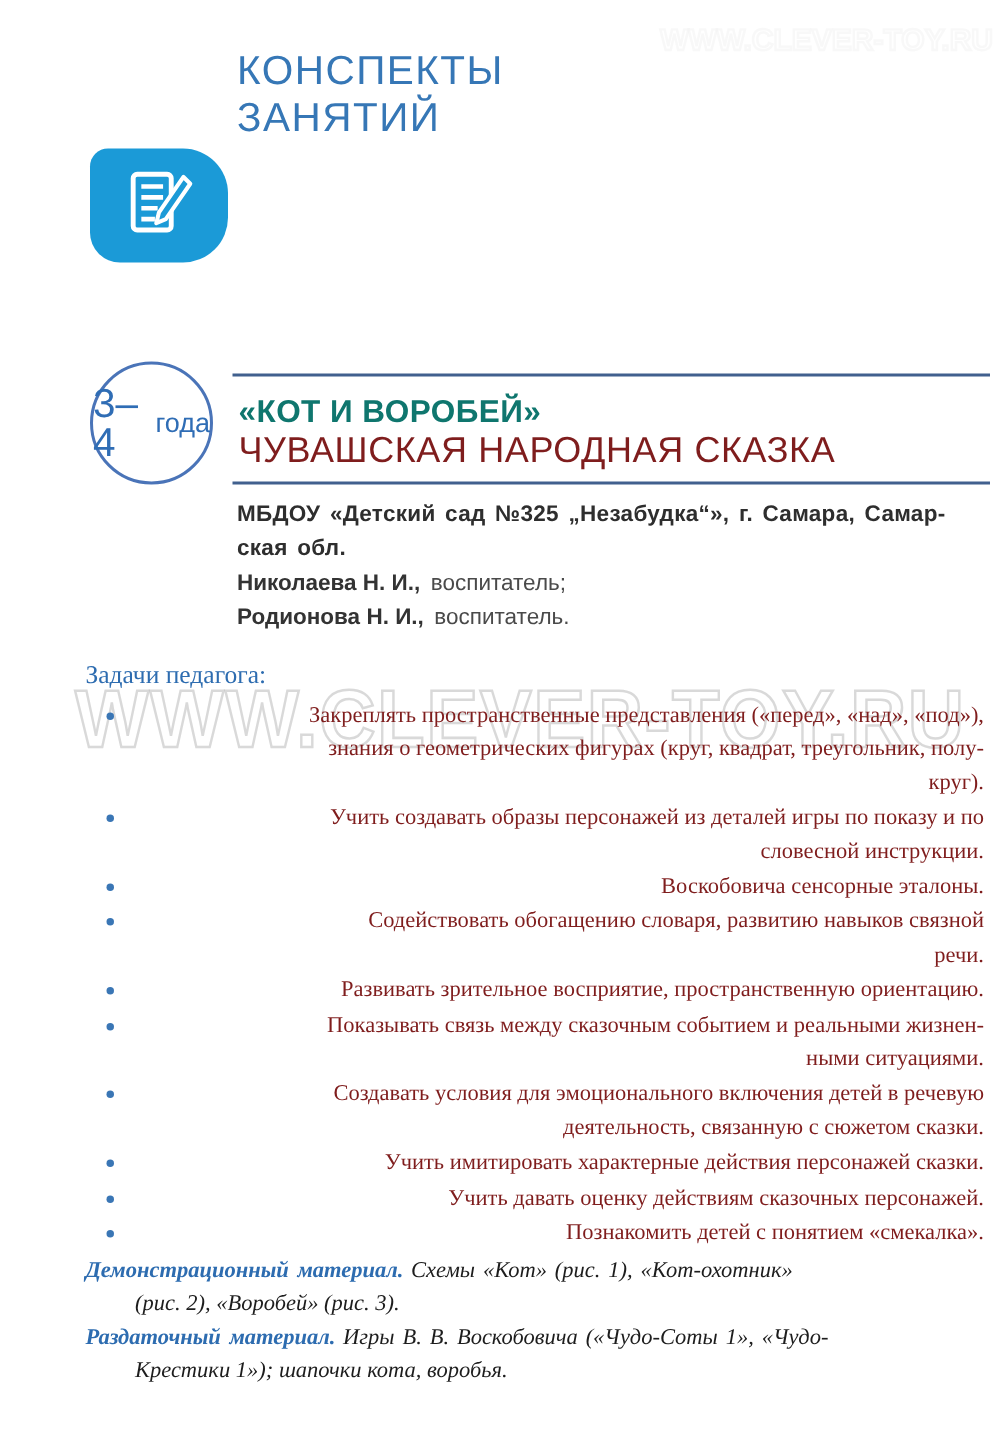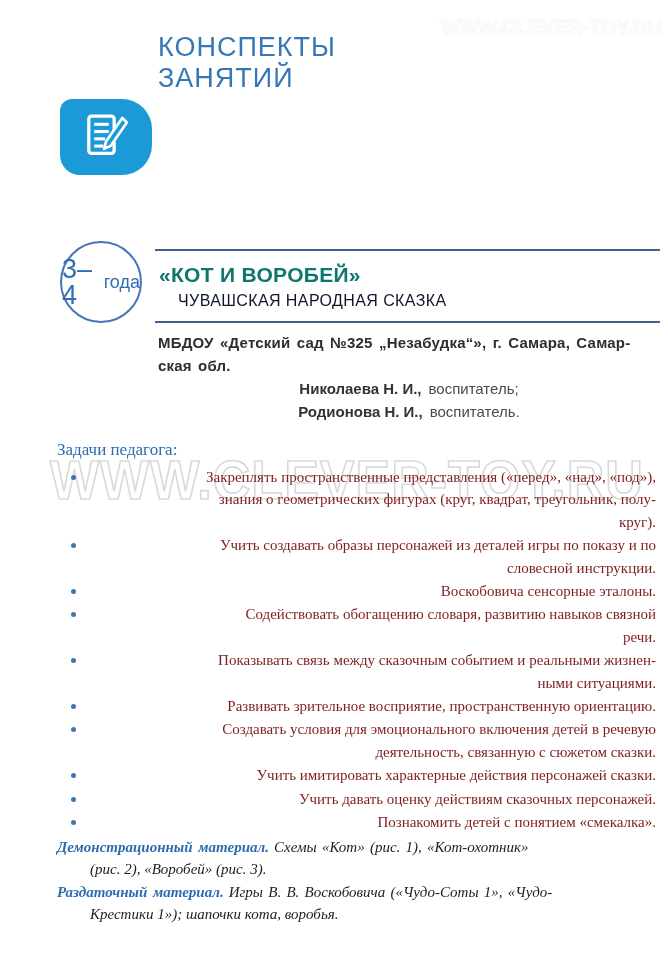--- a/index.html
+++ b/index.html
@@ -44,26 +44,26 @@
   .age-badge .range{font-size:27px;line-height:26px;}
   .age-badge .unit{font-size:18px;line-height:19px;}
 
   
   .title-block{
     position:absolute;left:155px;top:249px;width:501px;
     border-top:2px solid #41608e;border-bottom:2px solid #41608e;
     padding:12px 0 9px 4px;
   }
   .lesson-title{font-size:21px;font-weight:700;color:#0f766e;letter-spacing:.3px;line-height:24px;}
-  .lesson-subtitle{font-size:16px;font-weight:400;color:#0f172a;letter-spacing:.4px;line-height:23px;margin-top:2px;margin-left:19px;}
+  .lesson-subtitle{font-size:24px;font-weight:400;color:#7f1d1d;letter-spacing:.4px;line-height:23px;margin-top:2px;}
 
   
   .byline{position:absolute;left:158px;top:331px;width:502px;color:#2e2e2e;}
   .byline .org{font-size:15px;line-height:23px;font-weight:600;white-space:pre-line;word-spacing:2px;letter-spacing:.2px;}
-  .byline .author{font-size:15px;line-height:23px;text-align:center;}
+  .byline .author{font-size:15px;line-height:23px;}
   .byline .author .name{font-weight:700;color:#333;}
   .byline .author .role{font-weight:400;color:#4a4a4a;margin-left:7px;}
 
   
   .tasks-heading{
     position:absolute;left:57px;top:440px;
     font-family:"Liberation Serif",serif;font-weight:400;font-size:17px;color:#2d6cb0;
   }
   .tasks{position:absolute;left:57px;top:466px;width:599px;margin:0;padding:0;list-style:none;}
   .tasks li{
@@ -141,23 +141,23 @@
 
     <ul class="tasks">
       <li><span class="dot"></span><span>Закреплять пространственные представления («перед», «над», «под»),
 знания о геометрических фигурах (круг, квадрат, треугольник, полу-
 круг).</span></li>
       <li><span class="dot"></span><span>Учить создавать образы персонажей из деталей игры по показу и по
 словесной инструкции.</span></li>
       <li><span class="dot"></span><span>Воскобовича сенсорные эталоны.</span></li>
       <li><span class="dot"></span><span>Содействовать обогащению словаря, развитию навыков связной
 речи.</span></li>
+      <li><span class="dot"></span><span>Развивать зрительное восприятие, пространственную ориентацию.</span></li>
       <li><span class="dot"></span><span>Показывать связь между сказочным событием и реальными жизнен-
 ными ситуациями.</span></li>
-      <li><span class="dot"></span><span>Развивать зрительное восприятие, пространственную ориентацию.</span></li>
       <li><span class="dot"></span><span>Создавать условия для эмоционального включения детей в речевую
 деятельность, связанную с сюжетом сказки.</span></li>
       <li><span class="dot"></span><span>Учить имитировать характерные действия персонажей сказки.</span></li>
       <li><span class="dot"></span><span>Учить давать оценку действиям сказочных персонажей.</span></li>
       <li><span class="dot"></span><span>Познакомить детей с понятием «смекалка».</span></li>
     </ul>
 
     <div class="materials">
       <p>
         <span class="label">Демонстрационный материал.</span><span class="line1">Схемы «Кот» (рис. 1), «Кот-охотник»</span><span class="line2">(рис. 2), «Воробей» (рис. 3).</span>

